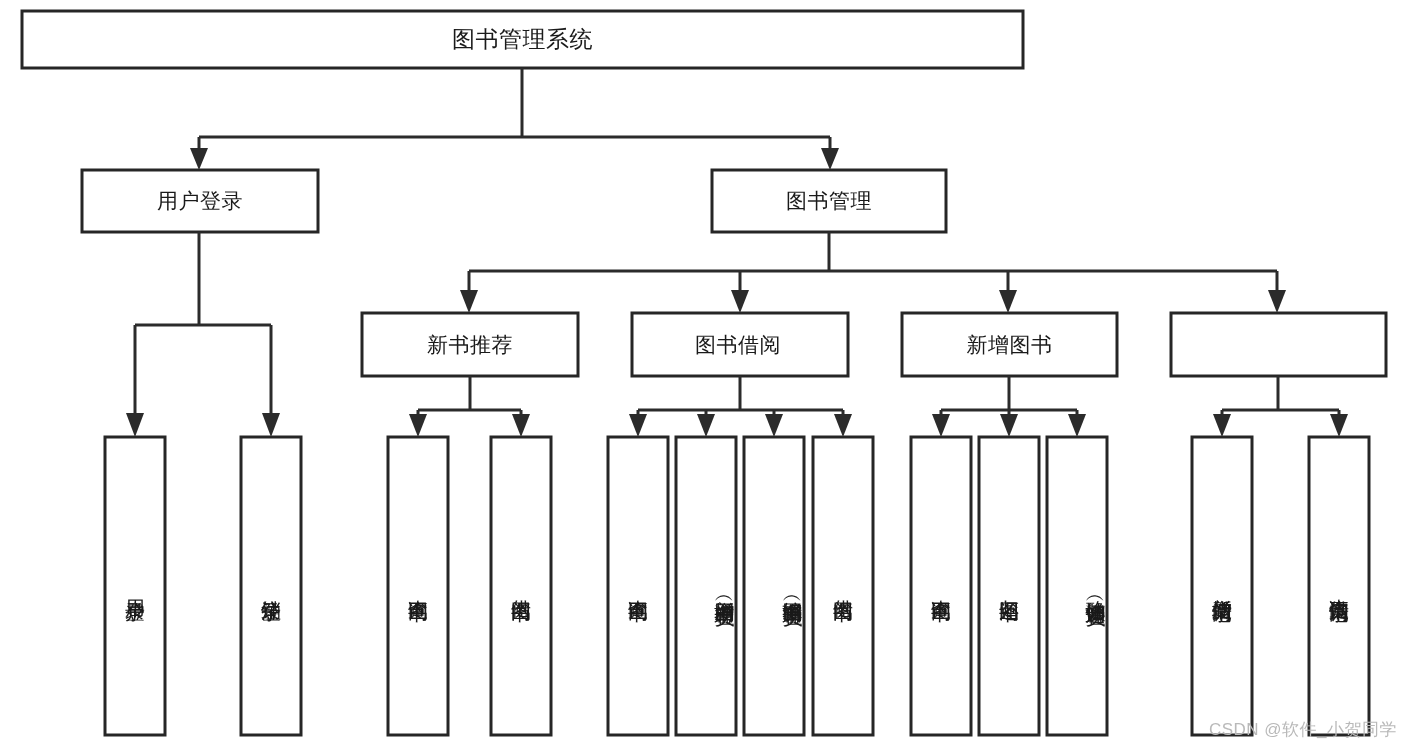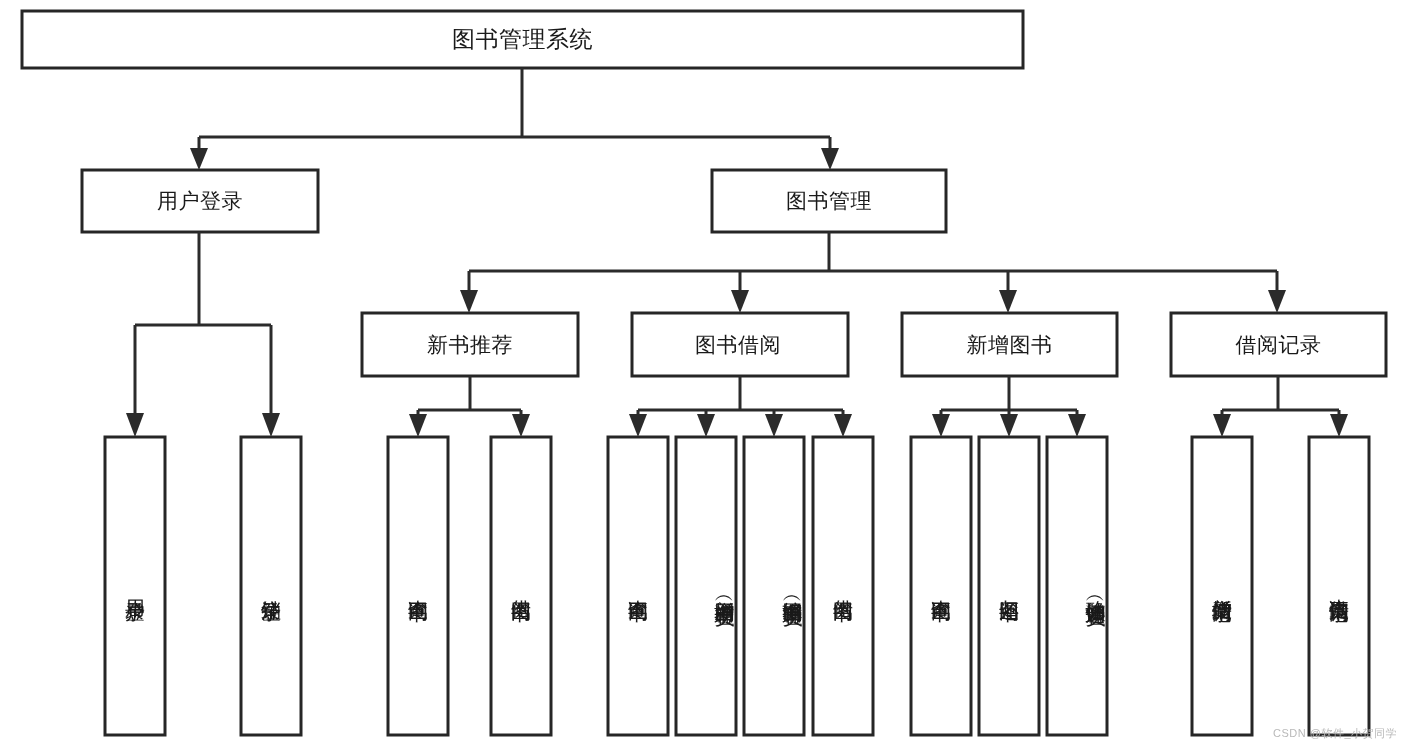--- a/index.html
+++ b/index.html
@@ -64,21 +64,21 @@
     line-height: 1.15;
     writing-mode: vertical-rl;
     text-orientation: upright;
     letter-spacing: 1px;
     pointer-events: none;
   }
   #watermark {
     position: absolute;
     right: 8px;
     bottom: 6px;
-    font-size: 11px;
+    font-size: 17px;
     color: #b9b9b9;
     letter-spacing: 0.5px;
     white-space: nowrap;
   }
 </style>
 </head>
 <body>
 
 <div id="diagram-root">
 
@@ -187,21 +187,20 @@
   </svg>
 
   <div class="node-label-h" style="left:22px; top:11px; width:1001px; height:57px; font-size:23px;">图书管理系统</div>
 
   <div class="node-label-h" style="left:82px; top:170px; width:236px; height:62px;">用户登录</div>
   <div class="node-label-h" style="left:362px; top:313px; width:216px; height:63px;">新书推荐</div>
 
   <div class="node-label-h" style="left:712px; top:170px; width:234px; height:62px;">图书管理</div>
   <div class="node-label-h" style="left:632px; top:313px; width:212px; height:63px;">图书借阅</div>
   <div class="node-label-h" style="left:902px; top:313px; width:215px; height:63px;">新增图书</div>
-  <div class="node-label-h" style="left:1171px; top:313px; width:215px; height:63px;">借阅记录</div>
 
   <div class="node-label-v" style="left:105px; top:437px; width:60px; height:298px;">用户登录</div>
   <div class="node-label-v" style="left:241px; top:437px; width:60px; height:298px;">注销登录</div>
 
   <div class="node-label-v" style="left:388px; top:437px; width:60px; height:298px;">查询图书</div>
   <div class="node-label-v" style="left:491px; top:437px; width:60px; height:298px;">借阅图书</div>
 
   <div class="node-label-v" style="left:608px; top:437px; width:60px; height:298px;">查询图书</div>
   <div class="node-label-v" style="left:676px; top:437px; width:60px; height:298px; align-items:flex-start; padding-top:6px; box-sizing:border-box;">新增图书（管理员）</div>
   <div class="node-label-v" style="left:744px; top:437px; width:60px; height:298px; align-items:flex-start; padding-top:6px; box-sizing:border-box;">编辑图书（管理员）</div>

